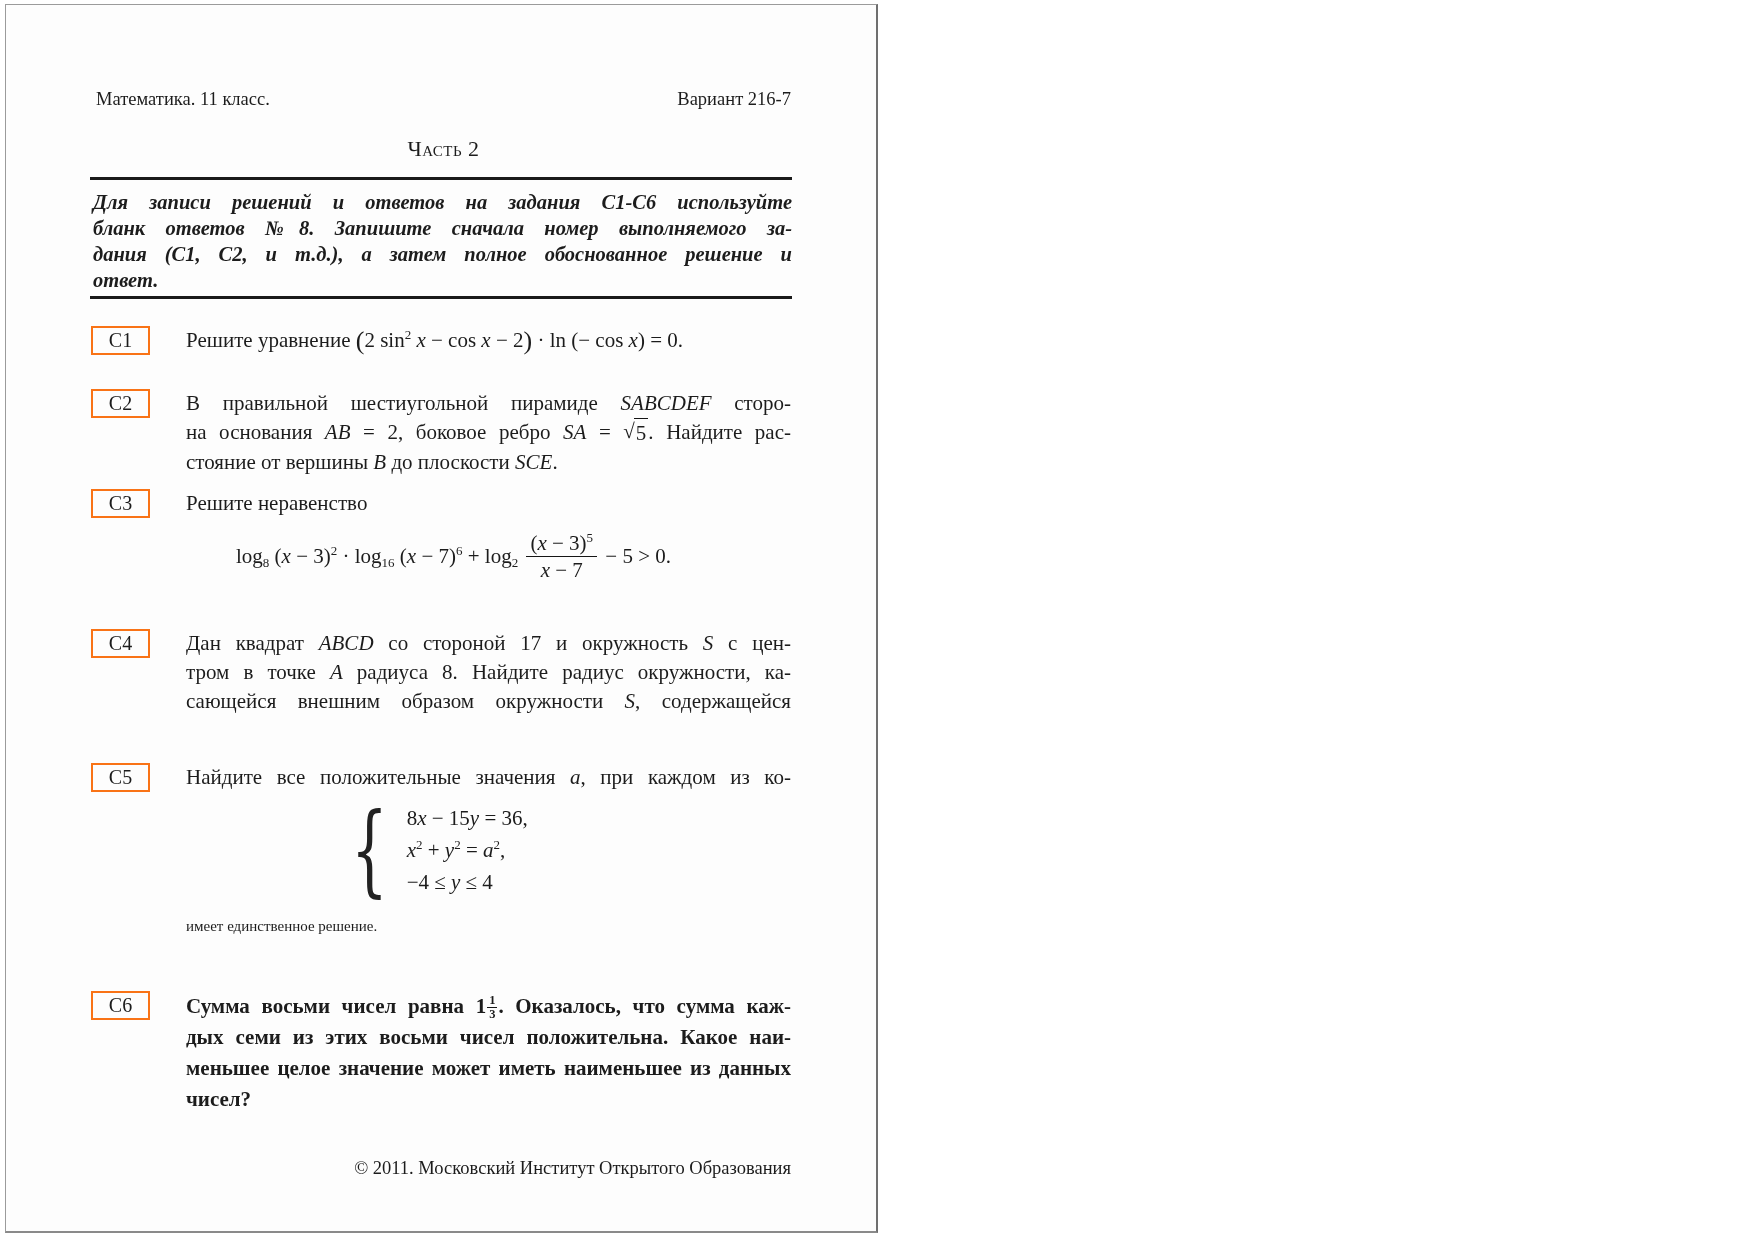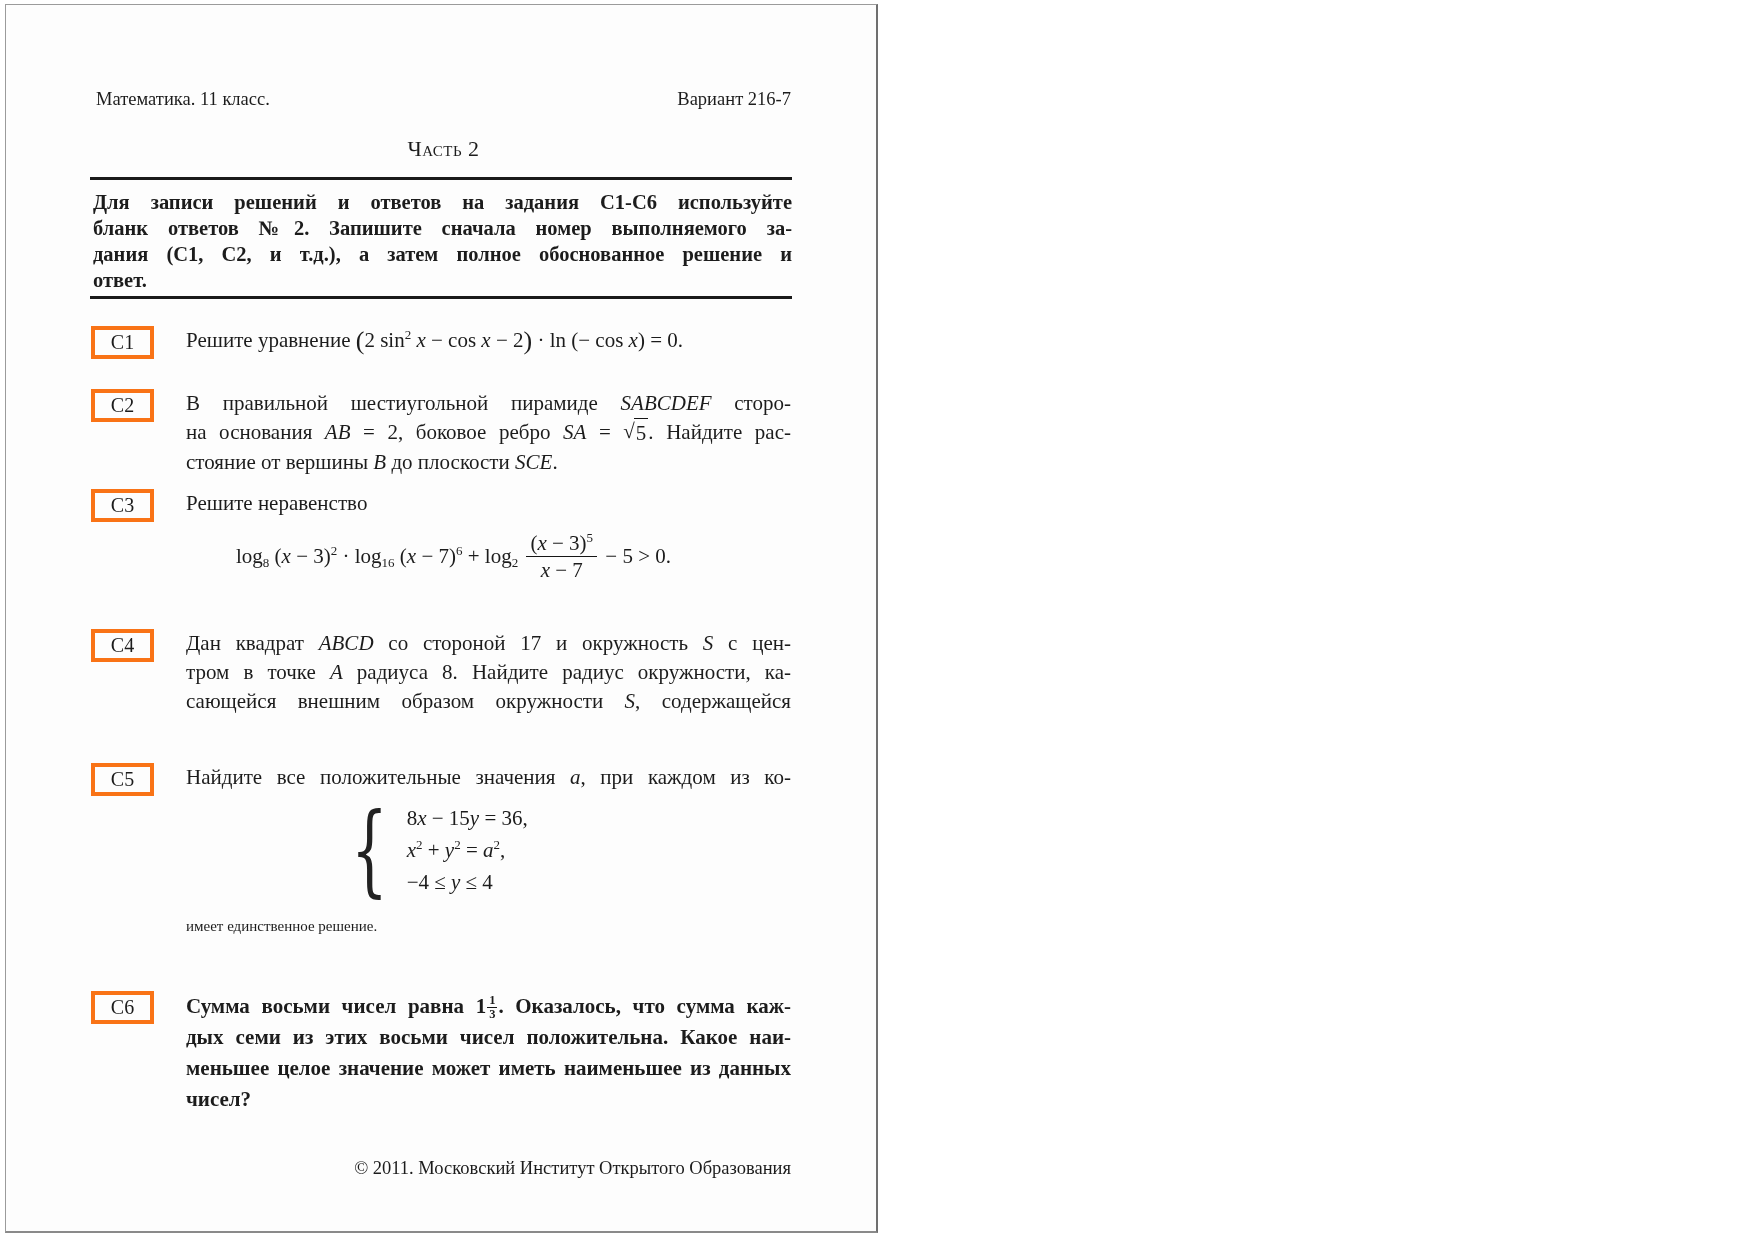--- a/index.html
+++ b/index.html
@@ -32,32 +32,32 @@
     text-align:center;
     font-variant:small-caps;
     font-size:22px;letter-spacing:.5px;line-height:26px;
   }
   .rule{position:absolute;left:-6px;width:702px;height:3px;background:#1a1a1a;}
   .r1{top:172px}
   .r2{top:291px}
 
   .instr{
     position:absolute;top:184px;left:-3px;width:699px;
-    font-weight:bold;
+    font-style:italic;font-weight:bold;
     font-size:20.5px;
   }
   .iline{line-height:26px;}
   .just{text-align:justify;text-align-last:justify;}
 
   .problem{position:absolute;left:0;width:695px;}
   .p1{top:321px}.p2{top:384px}.p3{top:484px}.p4{top:624px}.p5{top:758px}.p6{top:986px}
   .pbox{
     position:absolute;left:-5px;top:0;
     width:55px;height:25px;
-    border:4px solid #f97316;
+    border:2px solid #f97316;
     text-align:center;font-size:20px;line-height:25px;
     background:#fdfdfd;
   }
   .ptext{margin-left:90px;font-size:21px;}
   .line{line-height:29px;}
   .p6 .line{line-height:31px;font-weight:bold;}
 
   i{font-style:italic;}
   sup{font-size:13px;line-height:0;vertical-align:baseline;position:relative;top:-8px;}
   sub{font-size:13px;line-height:0;vertical-align:baseline;position:relative;top:4px;}
@@ -109,21 +109,21 @@
       <span>Математика. 11 класс.</span>
       <span>Вариант 216-7</span>
     </div>
 
     <div class="sectitle">Часть 2</div>
 
     <div class="rule r1"></div>
 
     <div class="instr">
       <div class="iline just">Для записи решений и ответов на задания C1-C6 используйте</div>
-      <div class="iline just">бланк ответов №2. Запишите сначала номер выполняемого за-</div>
+      <div class="iline just">бланк ответов №8. Запишите сначала номер выполняемого за-</div>
       <div class="iline just">дания (C1, C2, и т.д.), а затем полное обоснованное решение и</div>
       <div class="iline">ответ.</div>
     </div>
 
     <div class="rule r2"></div>
 
     <div class="problem p1">
       <span class="pbox">C1</span>
       <div class="ptext">
         <div class="line"><span>Решите уравнение </span><span class="big">(</span><span>2 sin</span><sup>2</sup><span> </span><i>x</i><span> − cos </span><i>x</i><span> − 2</span><span class="big">)</span><span> · ln (− cos </span><i>x</i><span>) = 0.</span></div>

